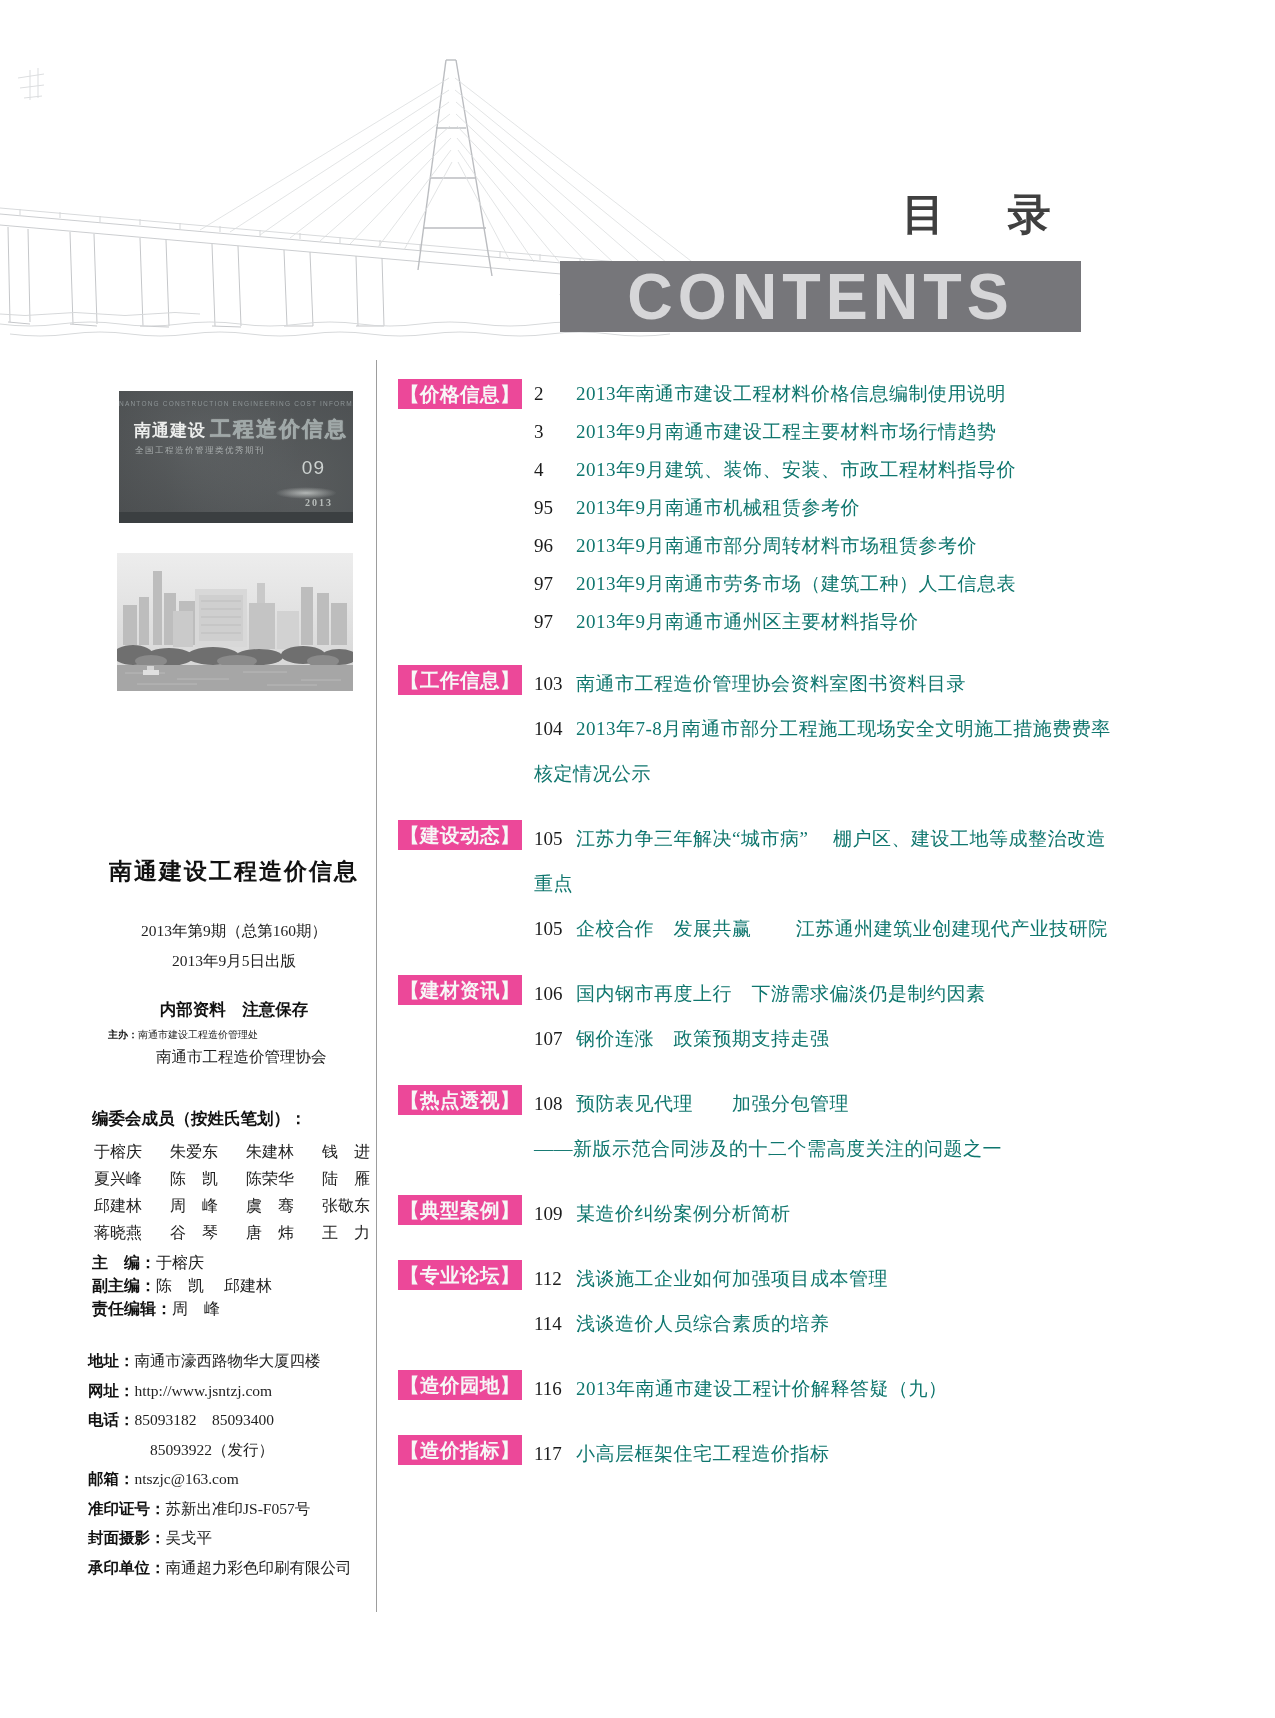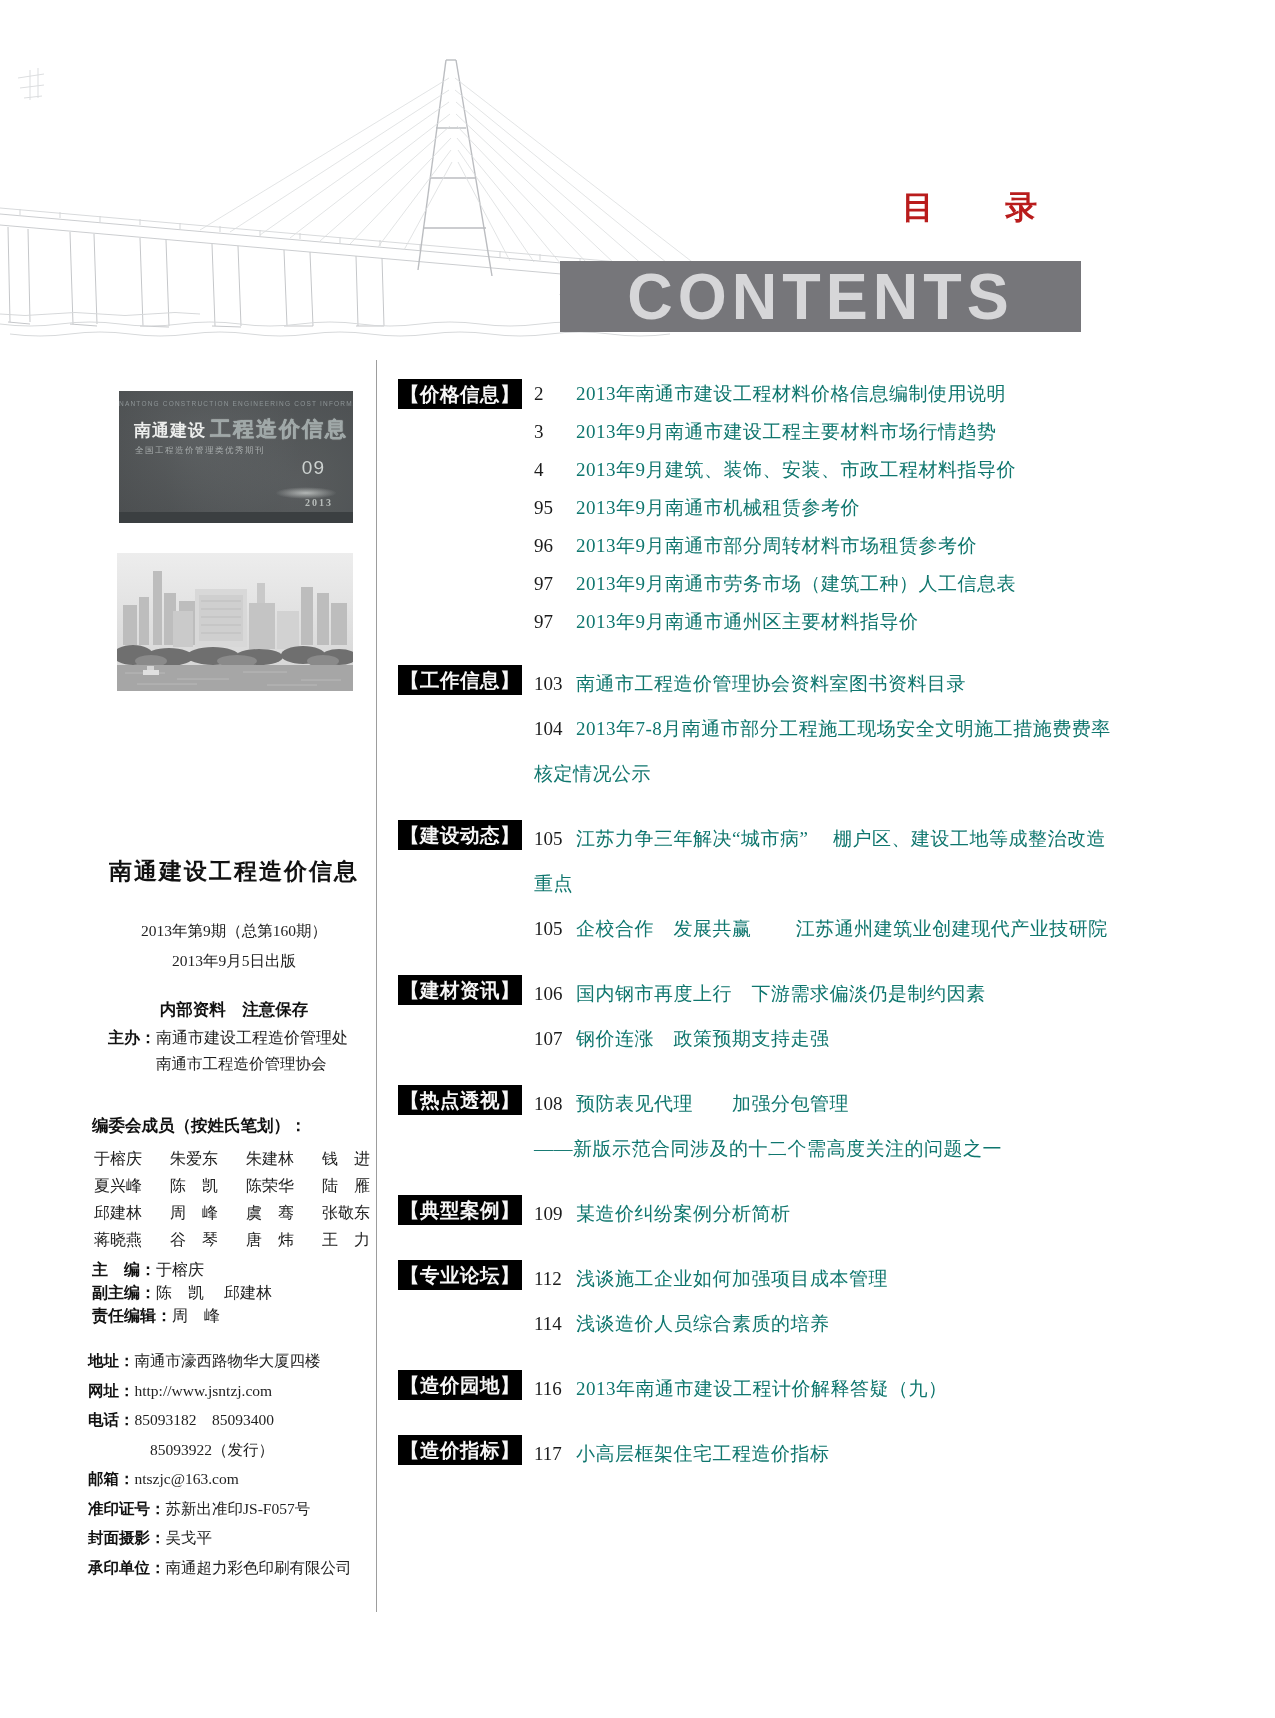--- a/index.html
+++ b/index.html
@@ -8,22 +8,22 @@
     width:1275px; height:1718px; position:relative; overflow:hidden;
     font-family:"Liberation Serif","DejaVu Serif",serif; color:#1d1d1d;
   }
 
   
   .bridge-wrap { position:absolute; left:0; top:18px; width:730px; height:330px; }
 
   
   .title-cn {
     position:absolute; left:902px; top:186px;
-    font-family:Liberation Mono, monospace;
-    font-size:32px; font-weight:700; letter-spacing:26px; color:#b91c1c; white-space:nowrap;
+    font-family:Liberation Serif, serif;
+    font-size:43px; font-weight:700; letter-spacing:26px; color:#404040; white-space:nowrap;
   }
   .contents-band {
     position:absolute; left:524px; top:261px; width:521px; height:71px;
     background:#76767a; display:flex; align-items:center; justify-content:center;margin-left:36px;
   }
   .contents-band .word {
     font-family:"Liberation Sans","DejaVu Sans",sans-serif;
     font-weight:700; font-size:63px; letter-spacing:5px; color:#d6d6d8;
     transform:scaleY(1.02); white-space:nowrap;
   }
@@ -57,21 +57,21 @@
 
   .photo { position:absolute; left:117px; top:553px; width:236px; height:138px; }
 
   .left-text { position:absolute; left:86px; top:856px; width:296px; }
   .journal-title { text-align:center; font-family:"Liberation Sans","DejaVu Sans",sans-serif;
     font-size:23px; font-weight:700; letter-spacing:2px; color:#111; white-space:nowrap; }
   .issue-line { text-align:center; font-size:15.5px; margin-top:34px; color:#222; }
   .publish-line { text-align:center; font-size:15.5px; margin-top:9px; color:#222; }
   .notice { text-align:center; font-size:16.5px; font-weight:700; margin-top:27px; color:#111;
     font-family:"Liberation Sans","DejaVu Sans",sans-serif; }
-  .org-line1 { margin-top:7px; margin-left:22px; font-size:16px; white-space:nowrap; }
+  .org-line1 { margin-top:7px; margin-left:22px; font-size:10px; white-space:nowrap; }
   .org-line2 { margin-top:5px; margin-left:70px; font-size:15.5px; white-space:nowrap; }
   .lbl { font-weight:700; font-family:"Liberation Sans","DejaVu Sans",sans-serif; color:#111; }
   .board-heading { margin-top:40px; margin-left:6px; font-size:16.5px; font-weight:700; color:#111;
     font-family:"Liberation Sans","DejaVu Sans",sans-serif; white-space:nowrap; }
   .board-rows { margin-top:8px; }
   .board-row { display:flex; justify-content:space-between; padding:0 12px 0 8px;
     font-size:16px; line-height:27px; color:#222; }
   .editor-line { margin-left:6px; font-size:16px; line-height:23px; white-space:nowrap; color:#222; }
   .editors { margin-top:5px; }
 
@@ -79,21 +79,21 @@
   .contact-line { font-size:15.5px; line-height:29.5px; white-space:nowrap; color:#222; }
   .contact-line.indent { padding-left:62px; }
 
   .divider { position:absolute; left:376px; top:360px; width:1px; height:1252px; background:#9d9d9d; }
 
   
   .toc { position:absolute; left:398px; top:375px; width:800px; }
   .toc-section { display:flex; align-items:flex-start; margin-top:20px; }
   .toc-section:first-child { margin-top:0; }
   .toc-label {
-    flex:none; width:124px; height:30px; margin-top:4px; background:#000000; color:#f7f7f7;
+    flex:none; width:124px; height:30px; margin-top:4px; background:#ec4899; color:#f7f7f7;
     display:flex; align-items:center; justify-content:center;
     font-size:19.5px; font-weight:600; letter-spacing:.5px; white-space:nowrap;
   }
   .toc-entries { margin-left:12px; flex:1; min-width:0; }
   .toc-row { display:flex; line-height:45px; white-space:nowrap; }
   .toc-section.dense .toc-row { line-height:38px; }
   .toc-page { flex:none; width:42px; font-size:19px; color:#1b1b1b; }
   .toc-text { font-size:19px; color:#0f766e; letter-spacing:.5px; }
 </style>
 </head>

